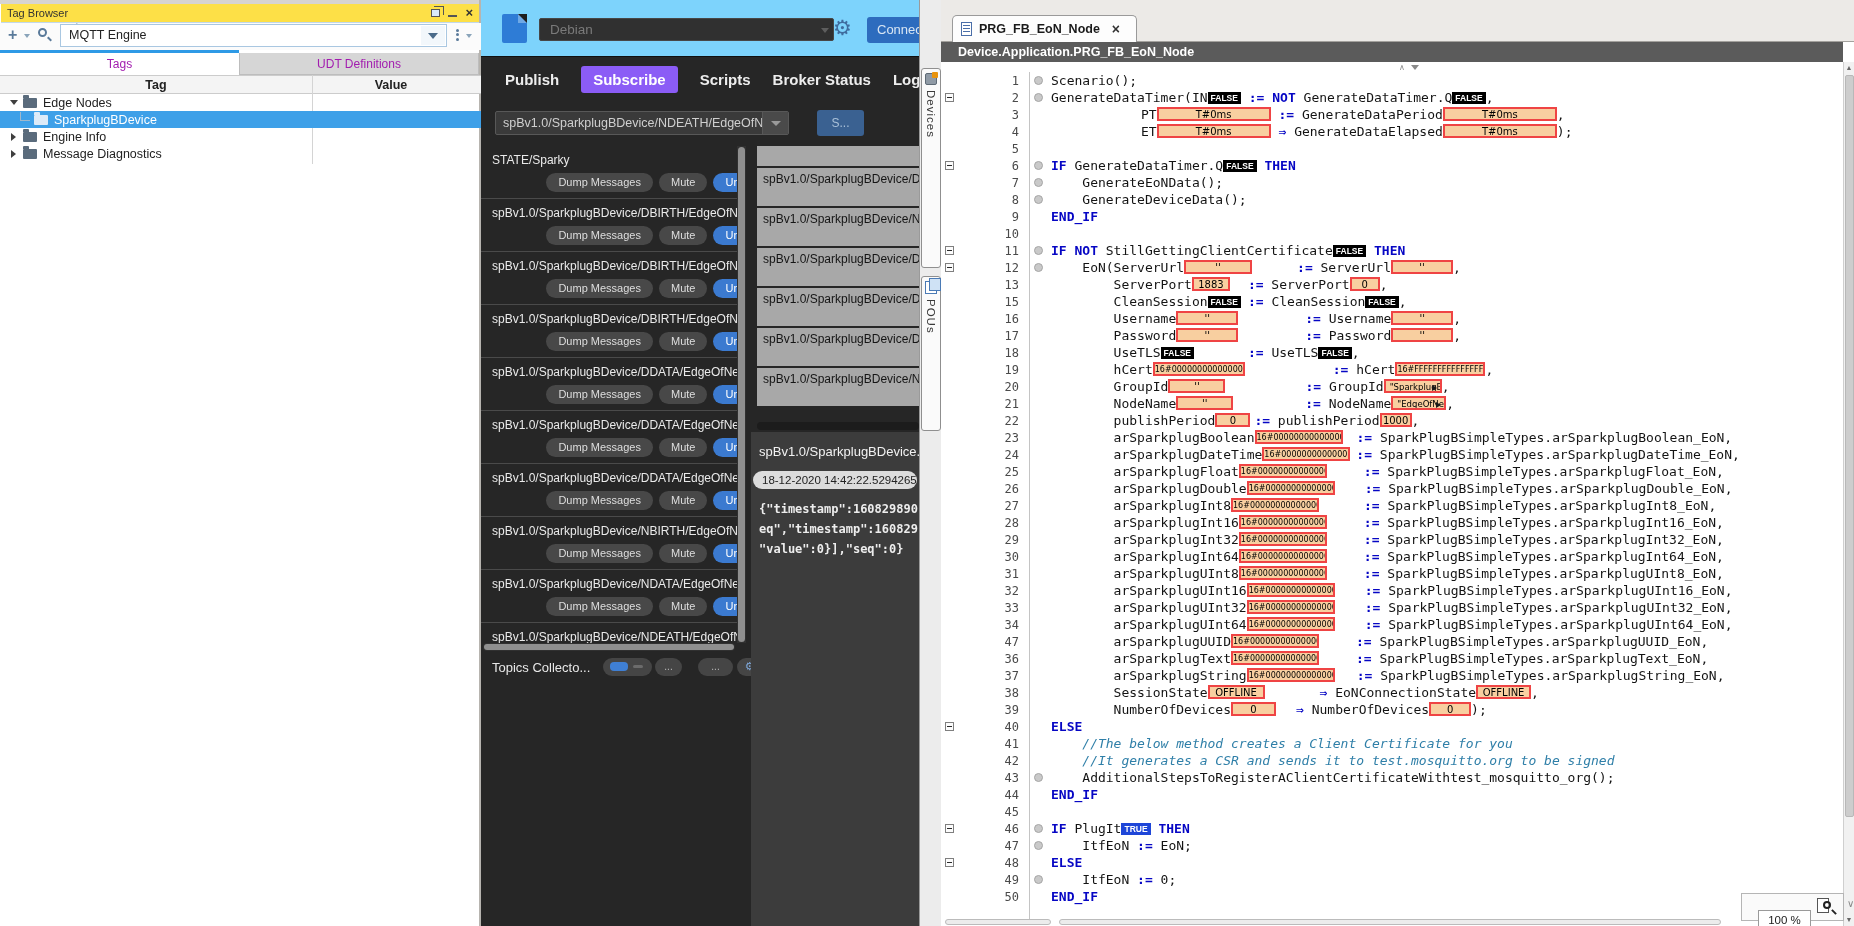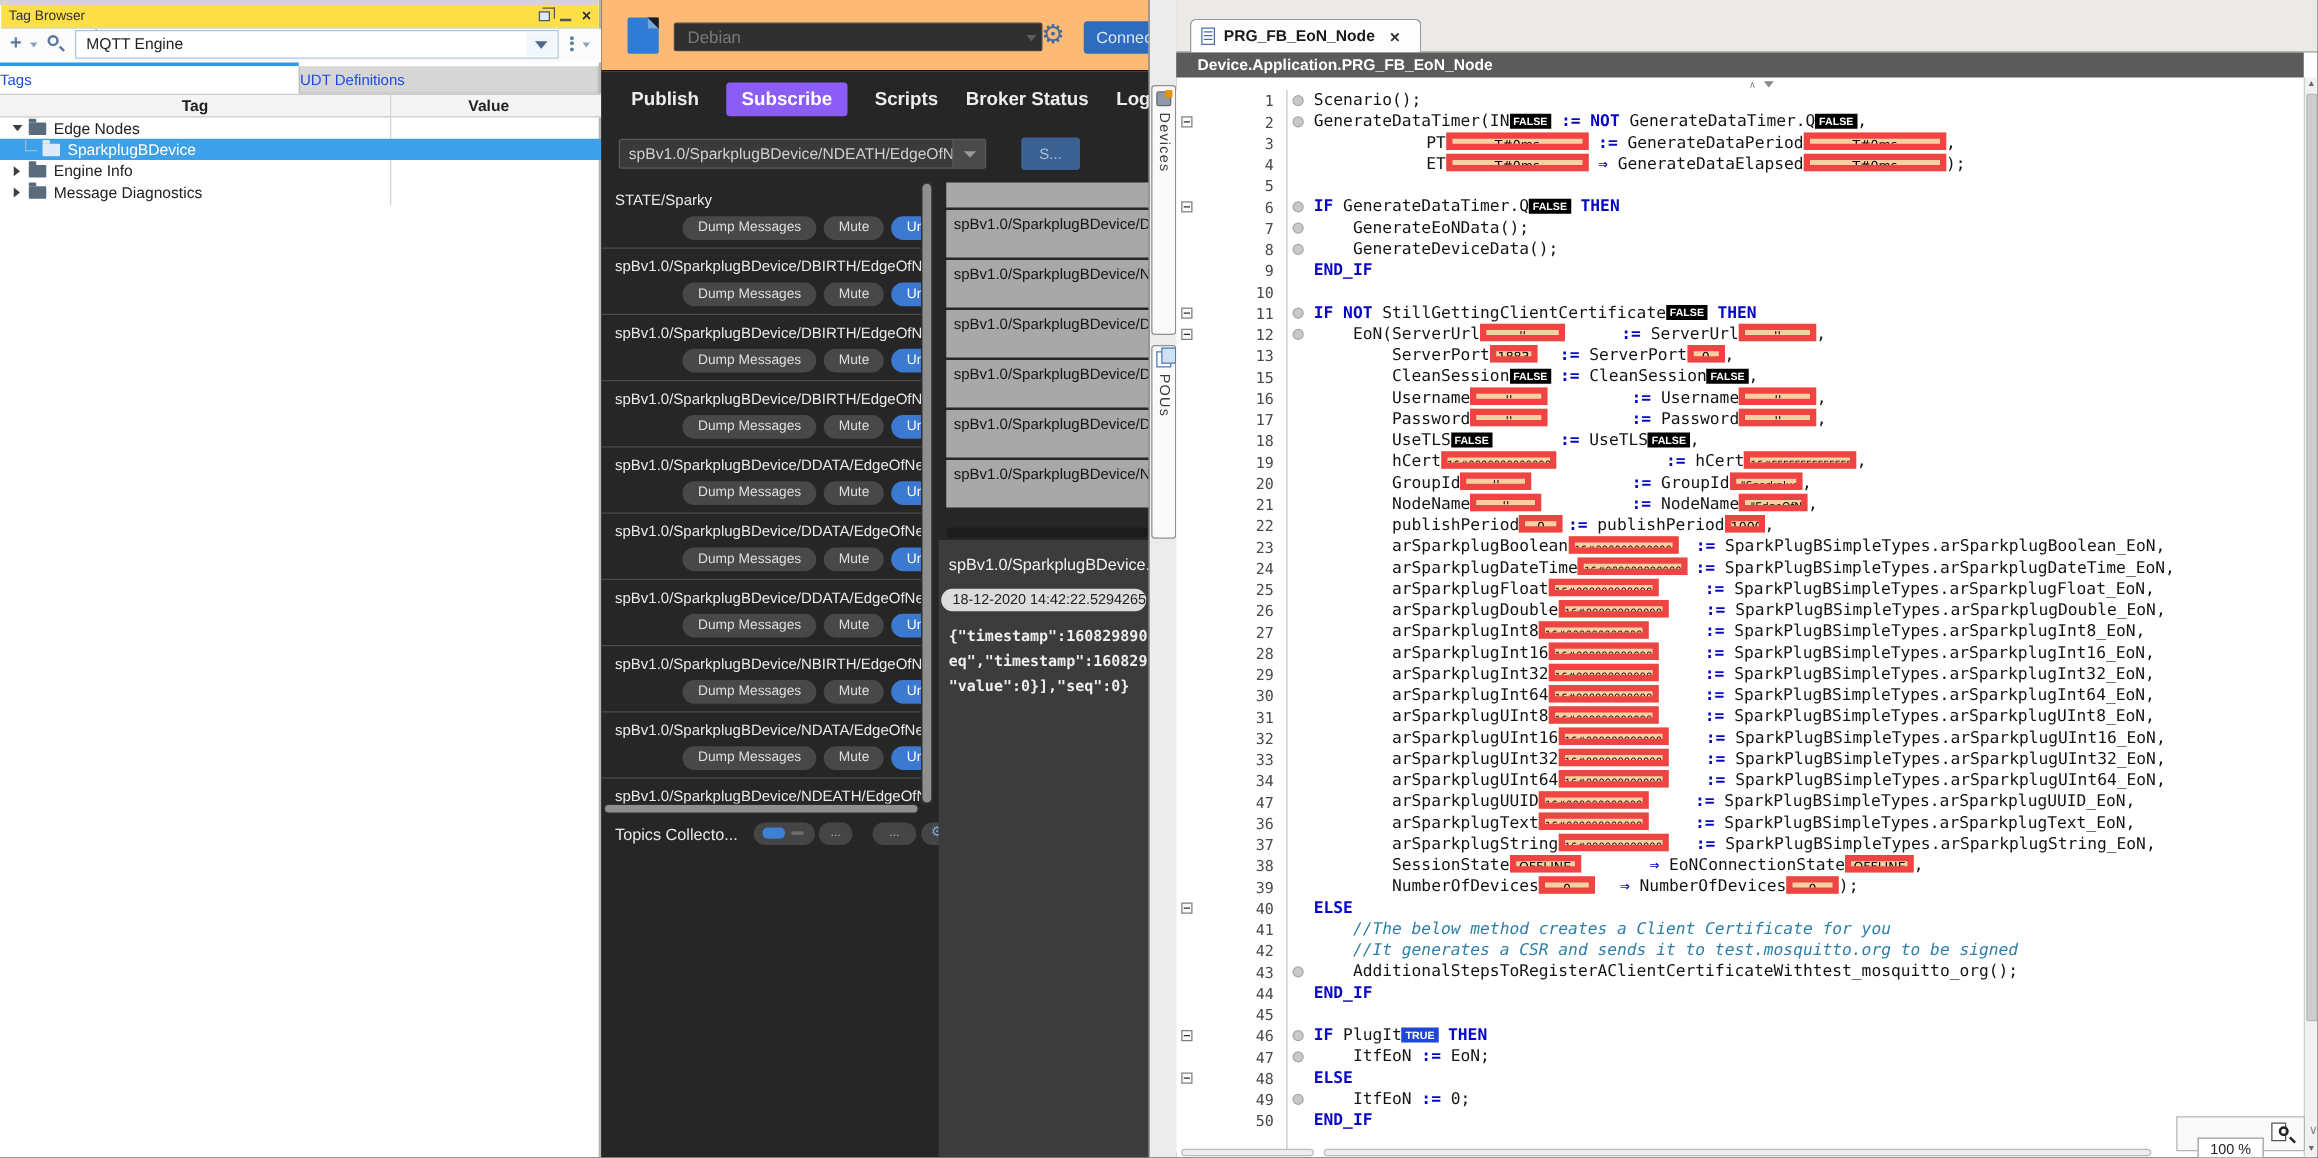--- a/index.html
+++ b/index.html
@@ -29,42 +29,42 @@
   .lp-combo{position:absolute;left:60px;top:1px;width:387px;height:23px;background:#fff;
     border:1px solid #a9c7e1;font-size:12.5px;color:#222;line-height:21px;padding-left:8px;}
   .lp-combo-arrow{position:absolute;right:1px;top:1px;width:24px;height:19px;background:#f2f7fb;
     display:flex;align-items:center;justify-content:center;}
   .lp-combo-arrow:after{content:"";width:0;height:0;border-left:5px solid transparent;border-right:5px solid transparent;border-top:6px solid #4a6b8a;}
   .tb-kebab{position:absolute;left:456px;top:4px;width:4px;height:16px;}
   .tb-kebab i{display:block;width:3px;height:3px;border-radius:50%;background:#5a7a9a;margin:1.5px 0;}
   .tb-kebab-caret{position:absolute;left:466px;top:11px;width:0;height:0;border-left:3px solid transparent;border-right:3px solid transparent;border-top:4px solid #8aa4ba;}
   .lp-indicator{position:absolute;left:0;top:50px;width:239px;height:3px;background:#2e9ae6;}
   .lp-tabs{position:absolute;left:0;top:53px;width:481px;height:22px;display:flex;}
-  .lp-tab{width:239px;height:22px;font-size:12px;color:#1d4ed8;line-height:22px;}
+  .lp-tab{width:239px;height:22px;text-align:center;font-size:12px;color:#a21caf;line-height:22px;}
   .lp-tab.active{background:#fff;}
   .lp-tab.inactive{background:#d6d6d6;border:1px solid #bdbdbd;border-top:none;width:240px;}
   .lp-thead{position:absolute;left:0;top:75px;width:481px;height:19px;background:#f4f4f4;
     border-top:1px solid #cccccc;border-bottom:1px solid #cccccc;}
   .lp-th{position:absolute;top:0;height:19px;font-size:12.5px;font-weight:bold;color:#222;
     text-align:center;line-height:18px;}
   .lp-colsep{position:absolute;left:312px;top:75px;width:1px;height:89px;background:#d4d4d4;}
   #lp-tree{position:absolute;left:0;top:94px;width:481px;}
   .tree-row{height:17px;display:flex;align-items:center;font-size:12.5px;color:#222;position:relative;}
   .tree-row.selected{background:#3ea0e8;color:#fff;}
   .caret-exp{width:0;height:0;border-left:4px solid transparent;border-right:4px solid transparent;border-top:5px solid #3f3f3f;margin:0 5px 0 10px;}
   .caret-col{width:0;height:0;border-top:4px solid transparent;border-bottom:4px solid transparent;border-left:5px solid #3f3f3f;margin:0 7px 0 11px;}
   .tree-conn{width:10px;height:9px;border-left:1px solid #9fb8cc;border-bottom:1px solid #9fb8cc;margin:-6px 4px 0 20px;}
   .folder{width:14px;height:10px;background:#5a6b7c;border-radius:1px;position:relative;margin-right:6px;flex:none;}
   .folder:before{content:"";position:absolute;top:-3px;left:0;width:6px;height:3px;background:#5a6b7c;border-radius:1px 1px 0 0;}
   .folder.lite{background:#ddebf8;}
   .folder.lite:before{background:#ddebf8;}
 
   
   #mqtt-panel{position:absolute;left:481px;top:0;width:438px;height:926px;background:#262626;overflow:hidden;}
-  .m-topbar{position:absolute;left:0;top:0;width:438px;height:57px;background:#fdba74;border-bottom:1px solid #101010;}
+  .m-topbar{position:absolute;left:0;top:0;width:438px;height:57px;background:#7dd3fc;border-bottom:1px solid #101010;}
   .file-icon{position:absolute;left:21px;top:14px;width:25px;height:29px;background:#2e7cd6;border-radius:2px;}
   .file-icon:after{content:"";position:absolute;right:0;top:0;width:0;height:0;
      border-left:9px solid #6fa9e6;border-top:9px solid #1e1e1e;}
   .profile-combo{position:absolute;left:58px;top:18px;width:295px;height:23px;background:#303030;
      border:1px solid #474747;border-radius:2px;color:#7a7a7a;font-size:13.5px;line-height:21px;padding-left:10px;}
   .profile-caret{position:absolute;right:9px;top:9px;width:0;height:0;border-left:4px solid transparent;border-right:4px solid transparent;border-top:5px solid #5d5d5d;}
   .m-gear{position:absolute;left:352px;top:16px;font-size:21px;color:#3f6c9e;line-height:24px;}
   .connect-btn{position:absolute;left:386px;top:17px;width:60px;height:26px;background:#2d6cbe;
      border-radius:3px;color:#d9e6f4;font-size:13px;line-height:26px;padding-left:10px;overflow:hidden;}
   #m-tabs{position:absolute;left:24px;top:64px;height:30px;display:flex;align-items:center;gap:22px;}
@@ -135,21 +135,21 @@
   .fold-cell{width:16px;flex:none;display:flex;justify-content:center;}
   .fold-box{width:9px;height:9px;border:1px solid #7f7f7f;background:#fcfcfc;position:relative;}
   .fold-box:after{content:"";position:absolute;left:1px;top:3px;width:5px;height:1px;background:#2a2a2a;}
   .lnum{width:68px;flex:none;text-align:right;font-family:"DejaVu Sans Mono",monospace;font-size:12px;color:#4a4a4a;padding-right:6px;}
   .dot-cell{width:26px;flex:none;display:flex;justify-content:center;}
   .bp-dot{width:9px;height:9px;border-radius:50%;background:#c9c9c9;border:1px solid #a6a6a6;}
   .ctext{font-family:"DejaVu Sans Mono",monospace;font-size:13px;color:#141414;white-space:pre;line-height:17px;}
   .ctext .kw{color:#0606c4;font-weight:bold;}
   .ctext .op{color:#0606c4;font-weight:bold;}
   .ctext .cm{color:#2f7fa8;font-style:italic;}
-  .vbox{display:inline-block;height:14px;background:#f8cfa0;border:5px solid #ef4444;text-align:center;
+  .vbox{display:inline-block;height:14px;background:#f8cfa0;border:2px solid #ef4444;text-align:center;
      font-family:"DejaVu Sans",sans-serif;font-size:10px;color:#000;line-height:12px;vertical-align:-2px;overflow:hidden;white-space:nowrap;}
   .vbox.small{font-size:8px;line-height:12px;}
   .vbox.witharrow{position:relative;text-align:left;padding-left:4px;font-size:8.5px;}
   .vbox.witharrow:after{content:"";position:absolute;right:3px;top:4px;width:0;height:0;
      border-top:3px solid transparent;border-bottom:3px solid transparent;border-left:5px solid #1a1a1a;}
   .badge{display:inline-block;background:#000;color:#fff;font-family:"Liberation Sans",sans-serif;
      font-size:8.5px;font-weight:bold;line-height:10px;padding:1px 3px;vertical-align:1px;}
   .badge.true{background:#1e46d8;}
   .spx{display:inline-block;}
   .ide-vscroll{position:absolute;right:0;top:62px;width:11px;height:864px;background:#f1f1f1;border-left:1px solid #cfcfcf;}

